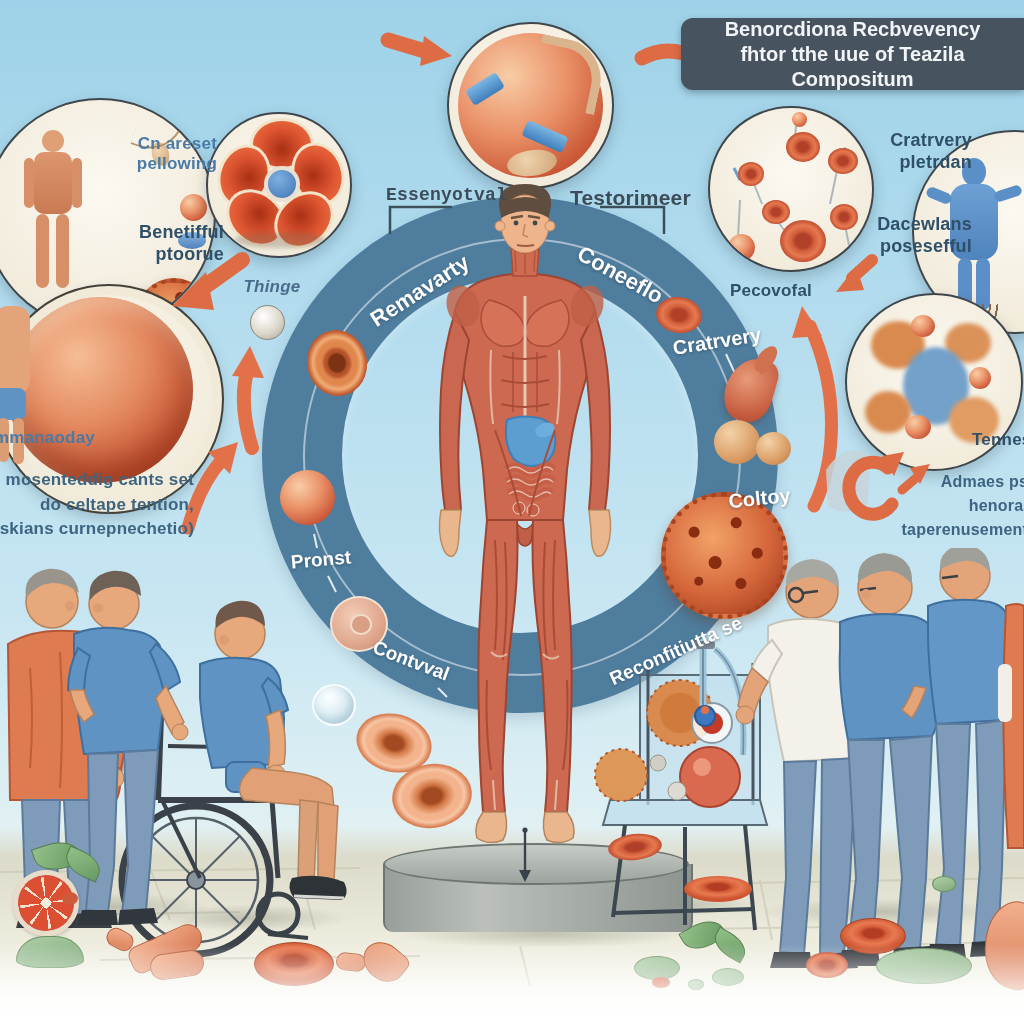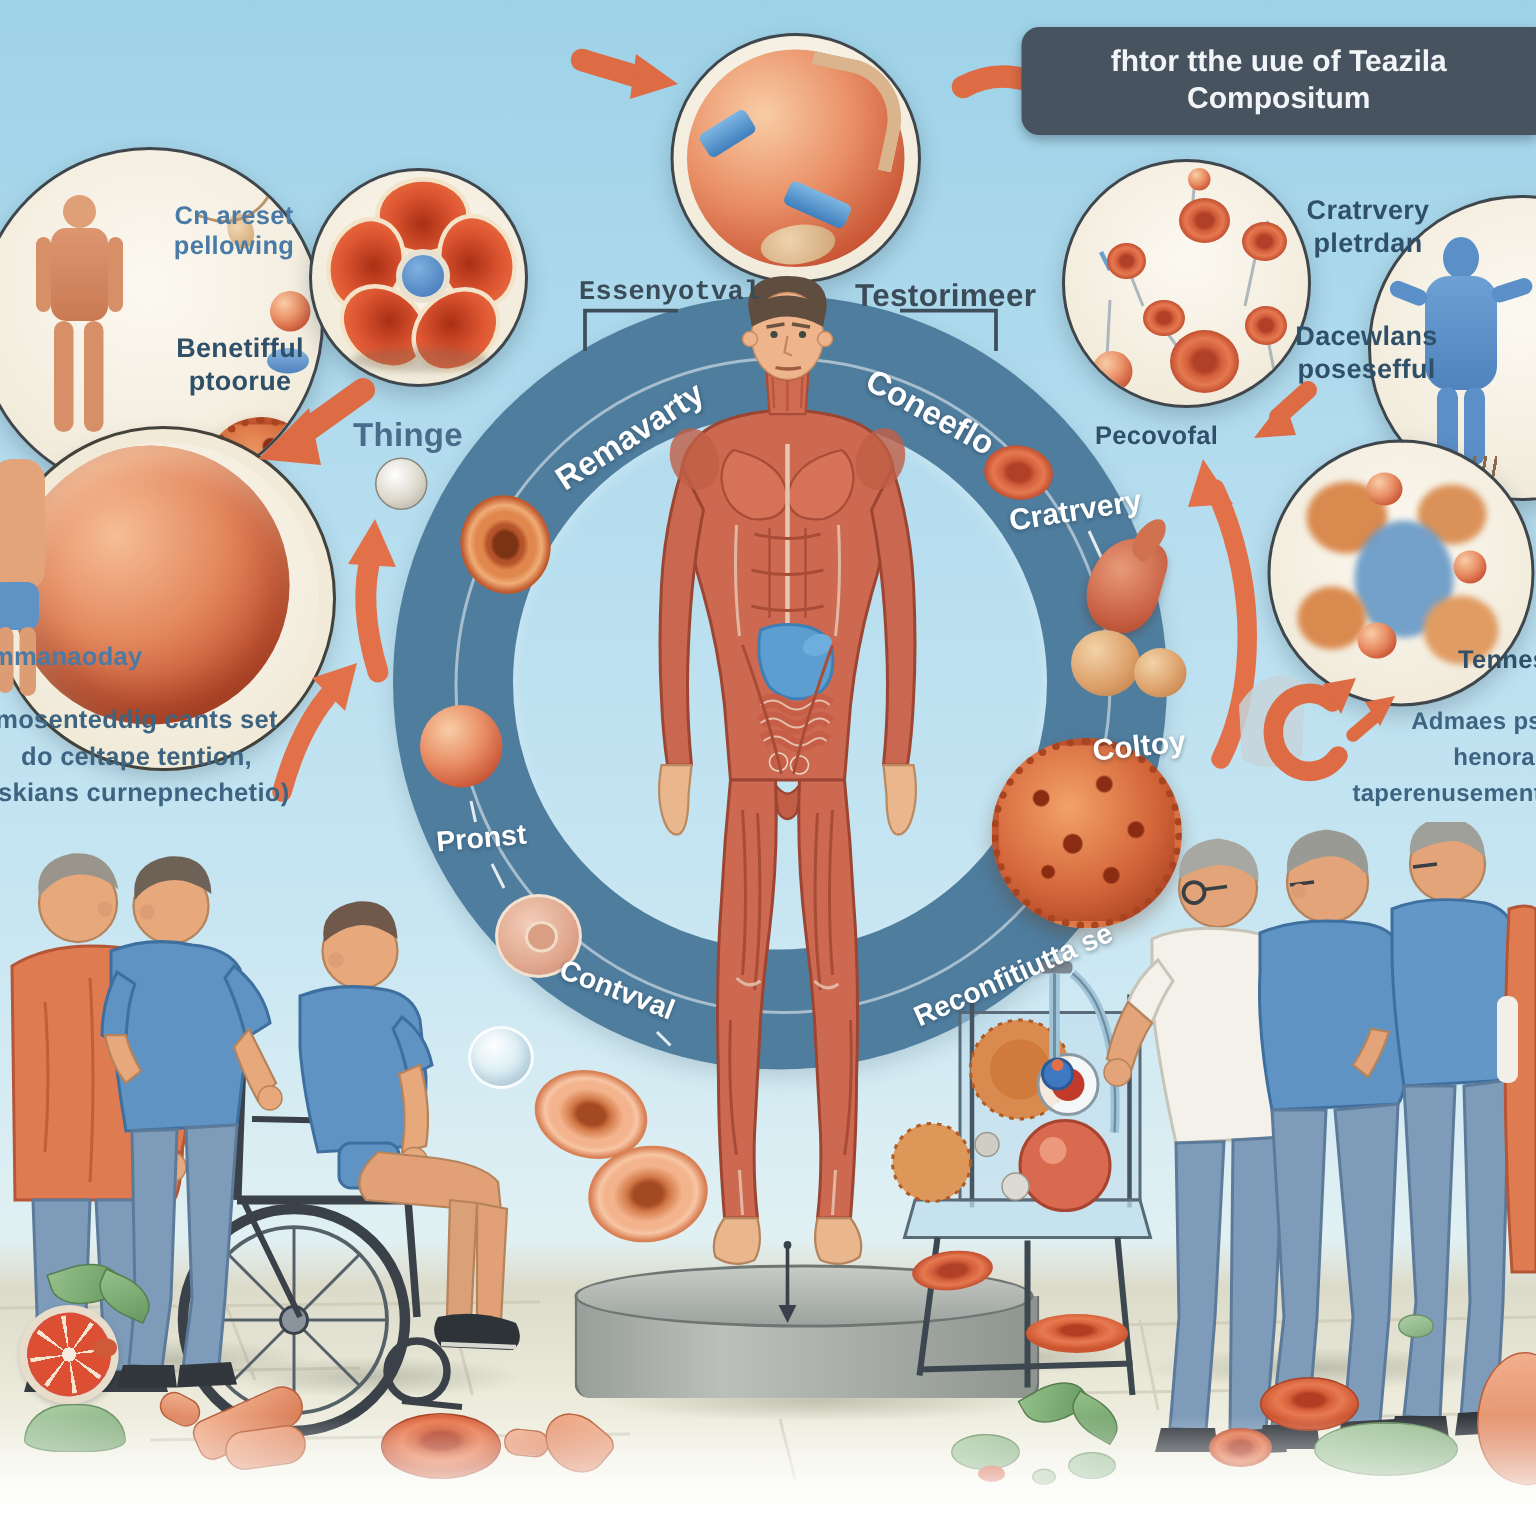--- a/index.html
+++ b/index.html
@@ -1,20 +1,20 @@
 <!DOCTYPE html>
 <html><head>
 <meta charset="utf-8">
 <style>
   html,body{margin:0;padding:0;background:#dfeef5;font-family:"Liberation Sans",sans-serif;}
   #canvas{position:relative;width:1024px;height:1024px;overflow:hidden;
     background:linear-gradient(180deg,#9ed2e8 0%,#b3dcee 30%,#c8e6f2 60%,#e2f1f3 82%,#f4f8f4 100%);}
   .abs{position:absolute;}
   .lbl{position:absolute;font-weight:700;text-align:center;line-height:1.2;letter-spacing:.2px;color:#2f5068;z-index:9;}
-  .lbl .ln{display:block;}
+  .lbl .ln{display:block;text-align:right;}
   .blue{color:#4a7ba6;}
   .steel{color:#3d6480;}
   .panel{position:absolute;background:#47535e;border-radius:12px;box-shadow:0 3px 7px rgba(30,45,55,.35);
     color:#f2f5f7;font-weight:700;font-size:20px;text-align:center;display:flex;flex-direction:column;justify-content:center;z-index:9;}
   .panel .ln{display:block;line-height:1.25;}
   .ring{position:absolute;left:262px;top:197px;width:516px;height:516px;border:80px solid #4f7d9e;
     border-radius:50%;box-sizing:border-box;z-index:1;box-shadow:inset 0 4px 10px rgba(255,255,255,.25),0 6px 14px rgba(50,80,100,.18);}
   .ring-arc{position:absolute;left:303px;top:238px;width:434px;height:434px;border:2px solid rgba(255,255,255,.5);border-radius:50%;z-index:1;}
   .ring-lbl{position:absolute;color:#fff;font-weight:700;white-space:nowrap;text-align:center;z-index:9;
     text-shadow:0 1px 3px rgba(25,45,60,.45);}
@@ -78,20 +78,21 @@
     </g>
   </svg>
 
   <div class="shadow pave-shadow" style="left:20px;top:892px;width:190px;height:30px;"></div>
   <div class="shadow pave-shadow" style="left:150px;top:904px;width:200px;height:28px;"></div>
   <div class="shadow pave-shadow" style="left:396px;top:920px;width:300px;height:28px;"></div>
   <div class="shadow pave-shadow" style="left:596px;top:894px;width:160px;height:22px;"></div>
   <div class="shadow pave-shadow" style="left:756px;top:898px;width:250px;height:28px;"></div>
 
   <div class="panel" style="left:681px;top:18px;width:343px;height:72px;border-radius:12px 0 0 12px;">
+    <span class="ln">Benorcdiona Recbvevency</span>
     <span class="ln">fhtor tthe uue of Teazila Compositum</span>
   </div>
 
   <div class="ring"></div>
   <div class="ring-arc"></div>
 
   <div class="inset" style="left:447px;top:22px;width:163px;height:163px;">
     <div class="abs sphere" style="left:9px;top:9px;width:145px;height:145px;"></div>
     <div class="abs" style="left:86px;top:16px;width:58px;height:60px;border:9px solid #d9b48c;border-left:none;border-bottom:none;border-radius:0 60% 0 0;transform:rotate(12deg);"></div>
     <div class="abs" style="left:18px;top:56px;width:36px;height:18px;background:linear-gradient(#7db6e2,#3f7fbd);border-radius:4px;transform:rotate(-32deg);"></div>
@@ -506,21 +507,21 @@
   <div class="fade"></div>
 
   <div class="lbl blue" style="left:95px;top:134px;width:122px;font-size:17px;">
     <span class="ln">Cn areset</span>
     <span class="ln">pellowing</span>
   </div>
   <div class="lbl" style="left:96px;top:222px;width:128px;font-size:18px;">
     <span class="ln">Benetifful</span>
     <span class="ln">ptoorue</span>
   </div>
-  <div class="lbl" style="left:222px;top:277px;width:100px;font-size:22px;color:#4a6b8a;">Thinge</div>
+  <div class="lbl" style="left:222px;top:277px;width:100px;font-size:17px;color:#4a6b8a;font-style:italic;">Thinge</div>
   <div class="lbl blue" style="left:-6px;top:428px;width:130px;font-size:17px;text-align:left;">mmanaoday</div>
   <div class="lbl steel" style="left:-12px;top:468px;width:206px;font-size:17px;line-height:1.45;font-weight:700;">
     <span class="ln">mosenteddig cants set</span>
     <span class="ln">do celtape tention,</span>
     <span class="ln">eskians curnepnechetio)</span>
   </div>
 
   <div class="lbl" style="left:386px;top:185px;width:118px;font-size:18px;color:#3b4c58;font-family:Liberation Mono, monospace;">Essenyotval</div>
   <div class="lbl" style="left:570px;top:185px;width:120px;font-size:21px;color:#3b4c58;">Testorimeer</div>
 

